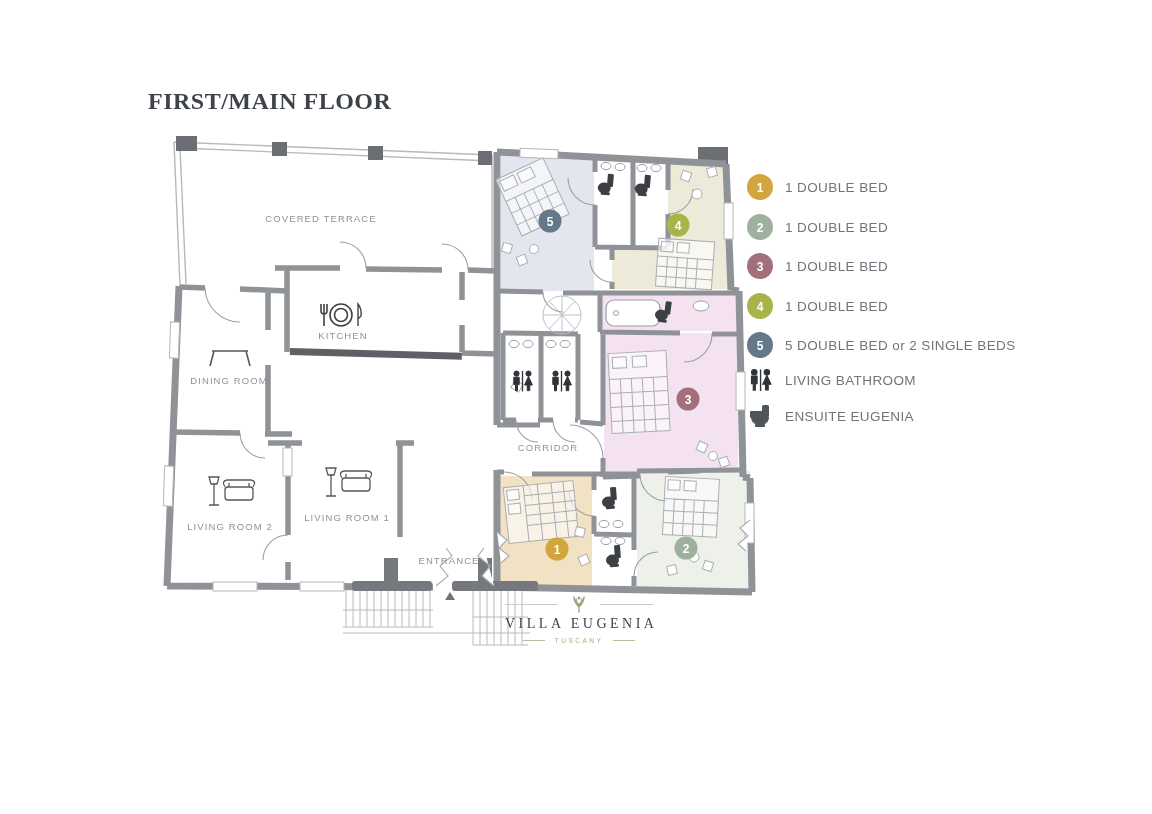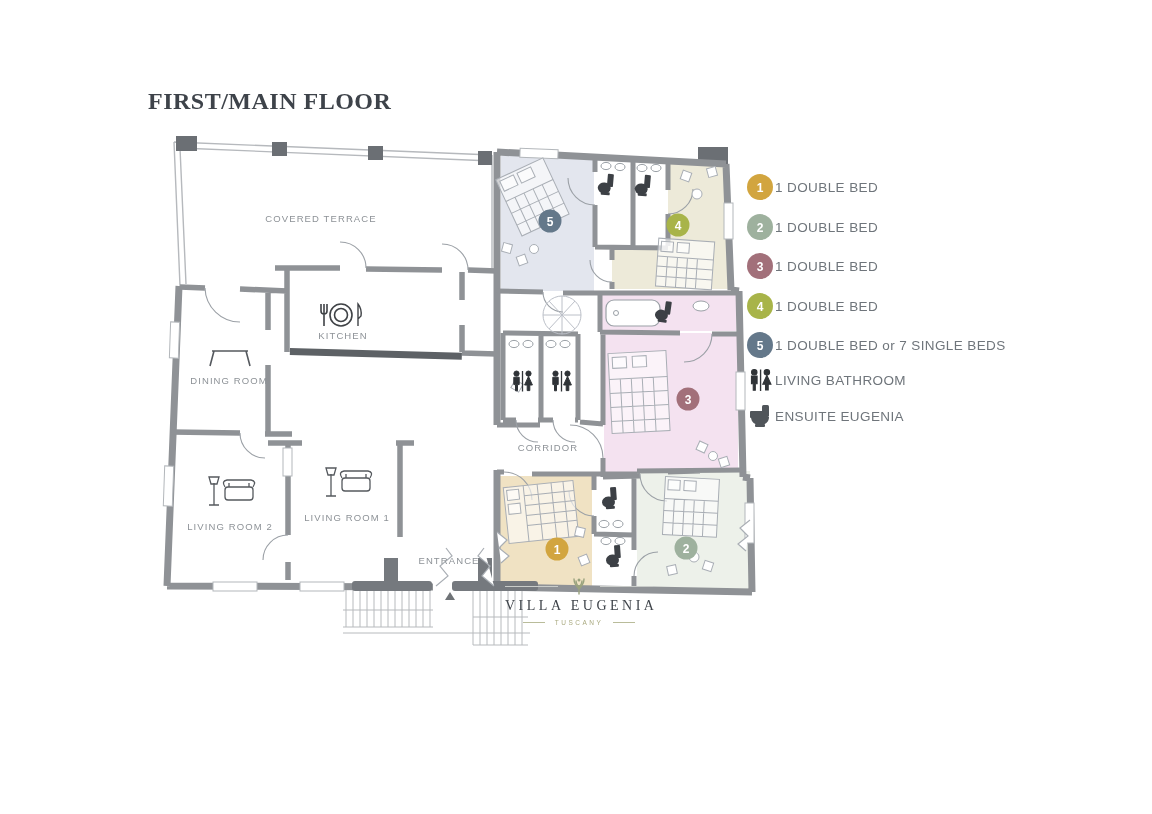--- a/index.html
+++ b/index.html
@@ -8,25 +8,25 @@
   #plan-title{position:absolute;left:148px;top:88px;font-family:"Liberation Serif",serif;
         font-size:24px;font-weight:bold;color:#3e434a;letter-spacing:.5px;}
   #plan-svg{position:absolute;left:0;top:0;}
   .room-label{font-family:"Liberation Sans",sans-serif;font-size:9.5px;fill:#8d9297;
         letter-spacing:1.1px;text-anchor:middle;}
   .circ-num{font-family:"Liberation Sans",sans-serif;font-size:12px;font-weight:bold;
         fill:#ffffff;text-anchor:middle;}
   
   #legend{position:absolute;left:747px;top:174px;width:290px;}
   .lg-row{position:absolute;left:0;display:flex;align-items:center;height:26px;}
-  .lg-label{margin-left:2px;font-size:13.5px;color:#6f757b;letter-spacing:.4px;white-space:nowrap;}
+  .lg-label{margin-left:12px;font-size:13.5px;color:#6f757b;letter-spacing:.4px;white-space:nowrap;}
   .lgnum{font-family:"Liberation Sans",sans-serif;font-size:12px;font-weight:bold;
         fill:#ffffff;text-anchor:middle;}
   
-  #logo{position:absolute;left:505px;top:576px;width:148px;}
+  #logo{position:absolute;left:505px;top:594px;width:148px;}
   #logo .rule-row{display:flex;align-items:center;justify-content:center;gap:8px;height:20px;}
   #logo .rule{flex:1;height:0;border-top:1px solid #c9ccc9;}
   #logo-name{font-family:"Liberation Serif",serif;font-size:14px;color:#3f444a;
         letter-spacing:3.5px;margin-top:2px;white-space:nowrap;}
   #logo-sub-row{display:flex;align-items:center;justify-content:center;gap:10px;margin-top:5px;}
   #logo-sub-row .dash{width:22px;height:0;border-top:1px solid #b9bc9a;}
   #logo-sub{font-size:6.5px;color:#a9a97f;letter-spacing:2.5px;}
 </style>
 </head>
 <body>
@@ -355,21 +355,21 @@
         <circle cx="13" cy="13" r="13" fill="#a8b449"></circle>
         <text x="13" y="17.5" class="lgnum">4</text>
       </svg>
       <span class="lg-label">1 DOUBLE BED</span>
     </div>
     <div class="lg-row" style="top:158px">
       <svg width="26" height="26">
         <circle cx="13" cy="13" r="13" fill="#64788a"></circle>
         <text x="13" y="17.5" class="lgnum">5</text>
       </svg>
-      <span class="lg-label">1 DOUBLE BED or 7 SINGLE BEDS</span>
+      <span class="lg-label">5 DOUBLE BED or 2 SINGLE BEDS</span>
     </div>
     <div class="lg-row" style="top:193px">
       <svg width="26" height="26" viewBox="0 0 26 26">
         <g fill="#2f3337" stroke="#2f3337" transform="translate(1.5,2.5) scale(1.05)">
           <circle cx="5.5" cy="2.6" r="2.6"></circle>
           <path d="M2.8,6.2 h5.4 v7.4 h-1.7 v6.2 h-2 v-6.2 h-1.7 Z"></path>
           <line x1="11.5" y1="0" x2="11.5" y2="20.5" stroke-width="1.3"></line>
           <circle cx="17.5" cy="2.6" r="2.6"></circle>
           <path d="M17.5,5.4 L13.6,14 h2.6 v5.6 h2.6 V14 h2.6 Z"></path>
         </g>

